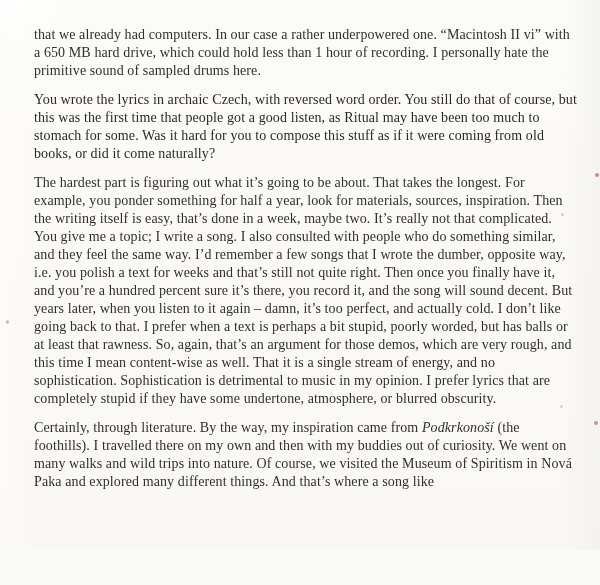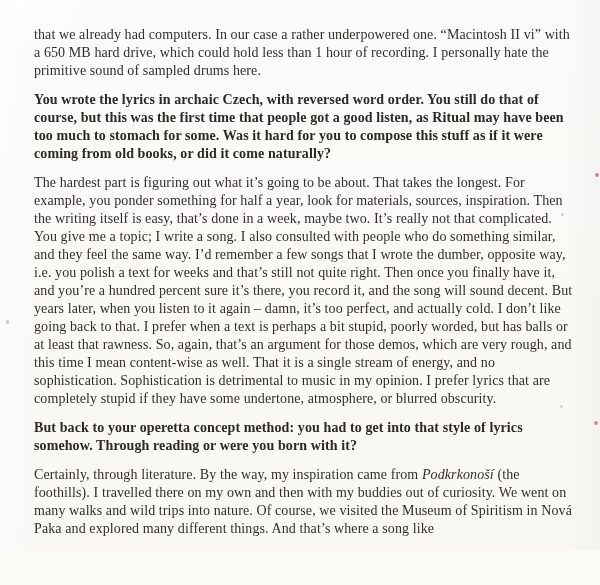--- a/index.html
+++ b/index.html
@@ -38,21 +38,21 @@
     color: #322f2b;
     font-size: 14px;
     line-height: 18px;
     letter-spacing: 0.1px;
     text-align: left;
   }
   .text-column p {
     margin: 0 0 11px 0;
   }
   .text-column p.question {
-    font-weight: bold;
+    font-weight: normal;
     color: #2c2926;
   }
   .text-column em {
     font-style: italic;
     text-align: right;
   }
   .speck {
     position: absolute;
     border-radius: 50%;
     pointer-events: none;
@@ -86,21 +86,20 @@
   <div class="corner-light"></div>
 
   <div class="text-column">
 
     <p class="body">that we already had computers. In our case a rather underpowered one. “Macintosh II vi” with a 650 MB hard drive, which could hold less than 1 hour of recording. I personally hate the primitive sound of sampled drums here.</p>
 
     <p class="question">You wrote the lyrics in archaic Czech, with reversed word order. You still do that of course, but this was the first time that people got a good listen, as Ritual may have been too much to stomach for some. Was it hard for you to compose this stuff as if it were coming from old books, or did it come naturally?</p>
 
     <p class="body">The hardest part is figuring out what it’s going to be about. That takes the longest. For example, you ponder something for half a year, look for materials, sources, inspiration. Then the writing itself is easy, that’s done in a week, maybe two. It’s really not that complicated. You give me a topic; I write a song. I also consulted with people who do something similar, and they feel the same way. I’d remember a few songs that I wrote the dumber, opposite way, i.e. you polish a text for weeks and that’s still not quite right. Then once you finally have it, and you’re a hundred percent sure it’s there, you record it, and the song will sound decent. But years later, when you listen to it again – damn, it’s too perfect, and actually cold. I don’t like going back to that. I prefer when a text is perhaps a bit stupid, poorly worded, but has balls or at least that rawness. So, again, that’s an argument for those demos, which are very rough, and this time I mean content-wise as well. That it is a single stream of energy, and no sophistication. Sophistication is detrimental to music in my opinion. I prefer lyrics that are completely stupid if they have some undertone, atmosphere, or blurred obscurity.</p>
 
-    <p class="question">But back to your operetta concept method: you had to get into that style of lyrics somehow. Through reading or were you born with it?</p>
 
     <p class="body"><span>Certainly, through literature. By the way, my inspiration came from </span><em>Podkrkonoší</em><span> (the foothills). I travelled there on my own and then with my buddies out of curiosity. We went on many walks and wild trips into nature. Of course, we visited the Museum of Spiritism in Nová Paka and explored many different things. And that’s where a song like</span></p>
 
   </div>
 
   <div class="speck speck-left"></div>
   <div class="speck speck-right-1"></div>
   <div class="speck speck-right-2"></div>
   <div class="speck speck-gray-1"></div>
   <div class="speck speck-gray-2"></div>

